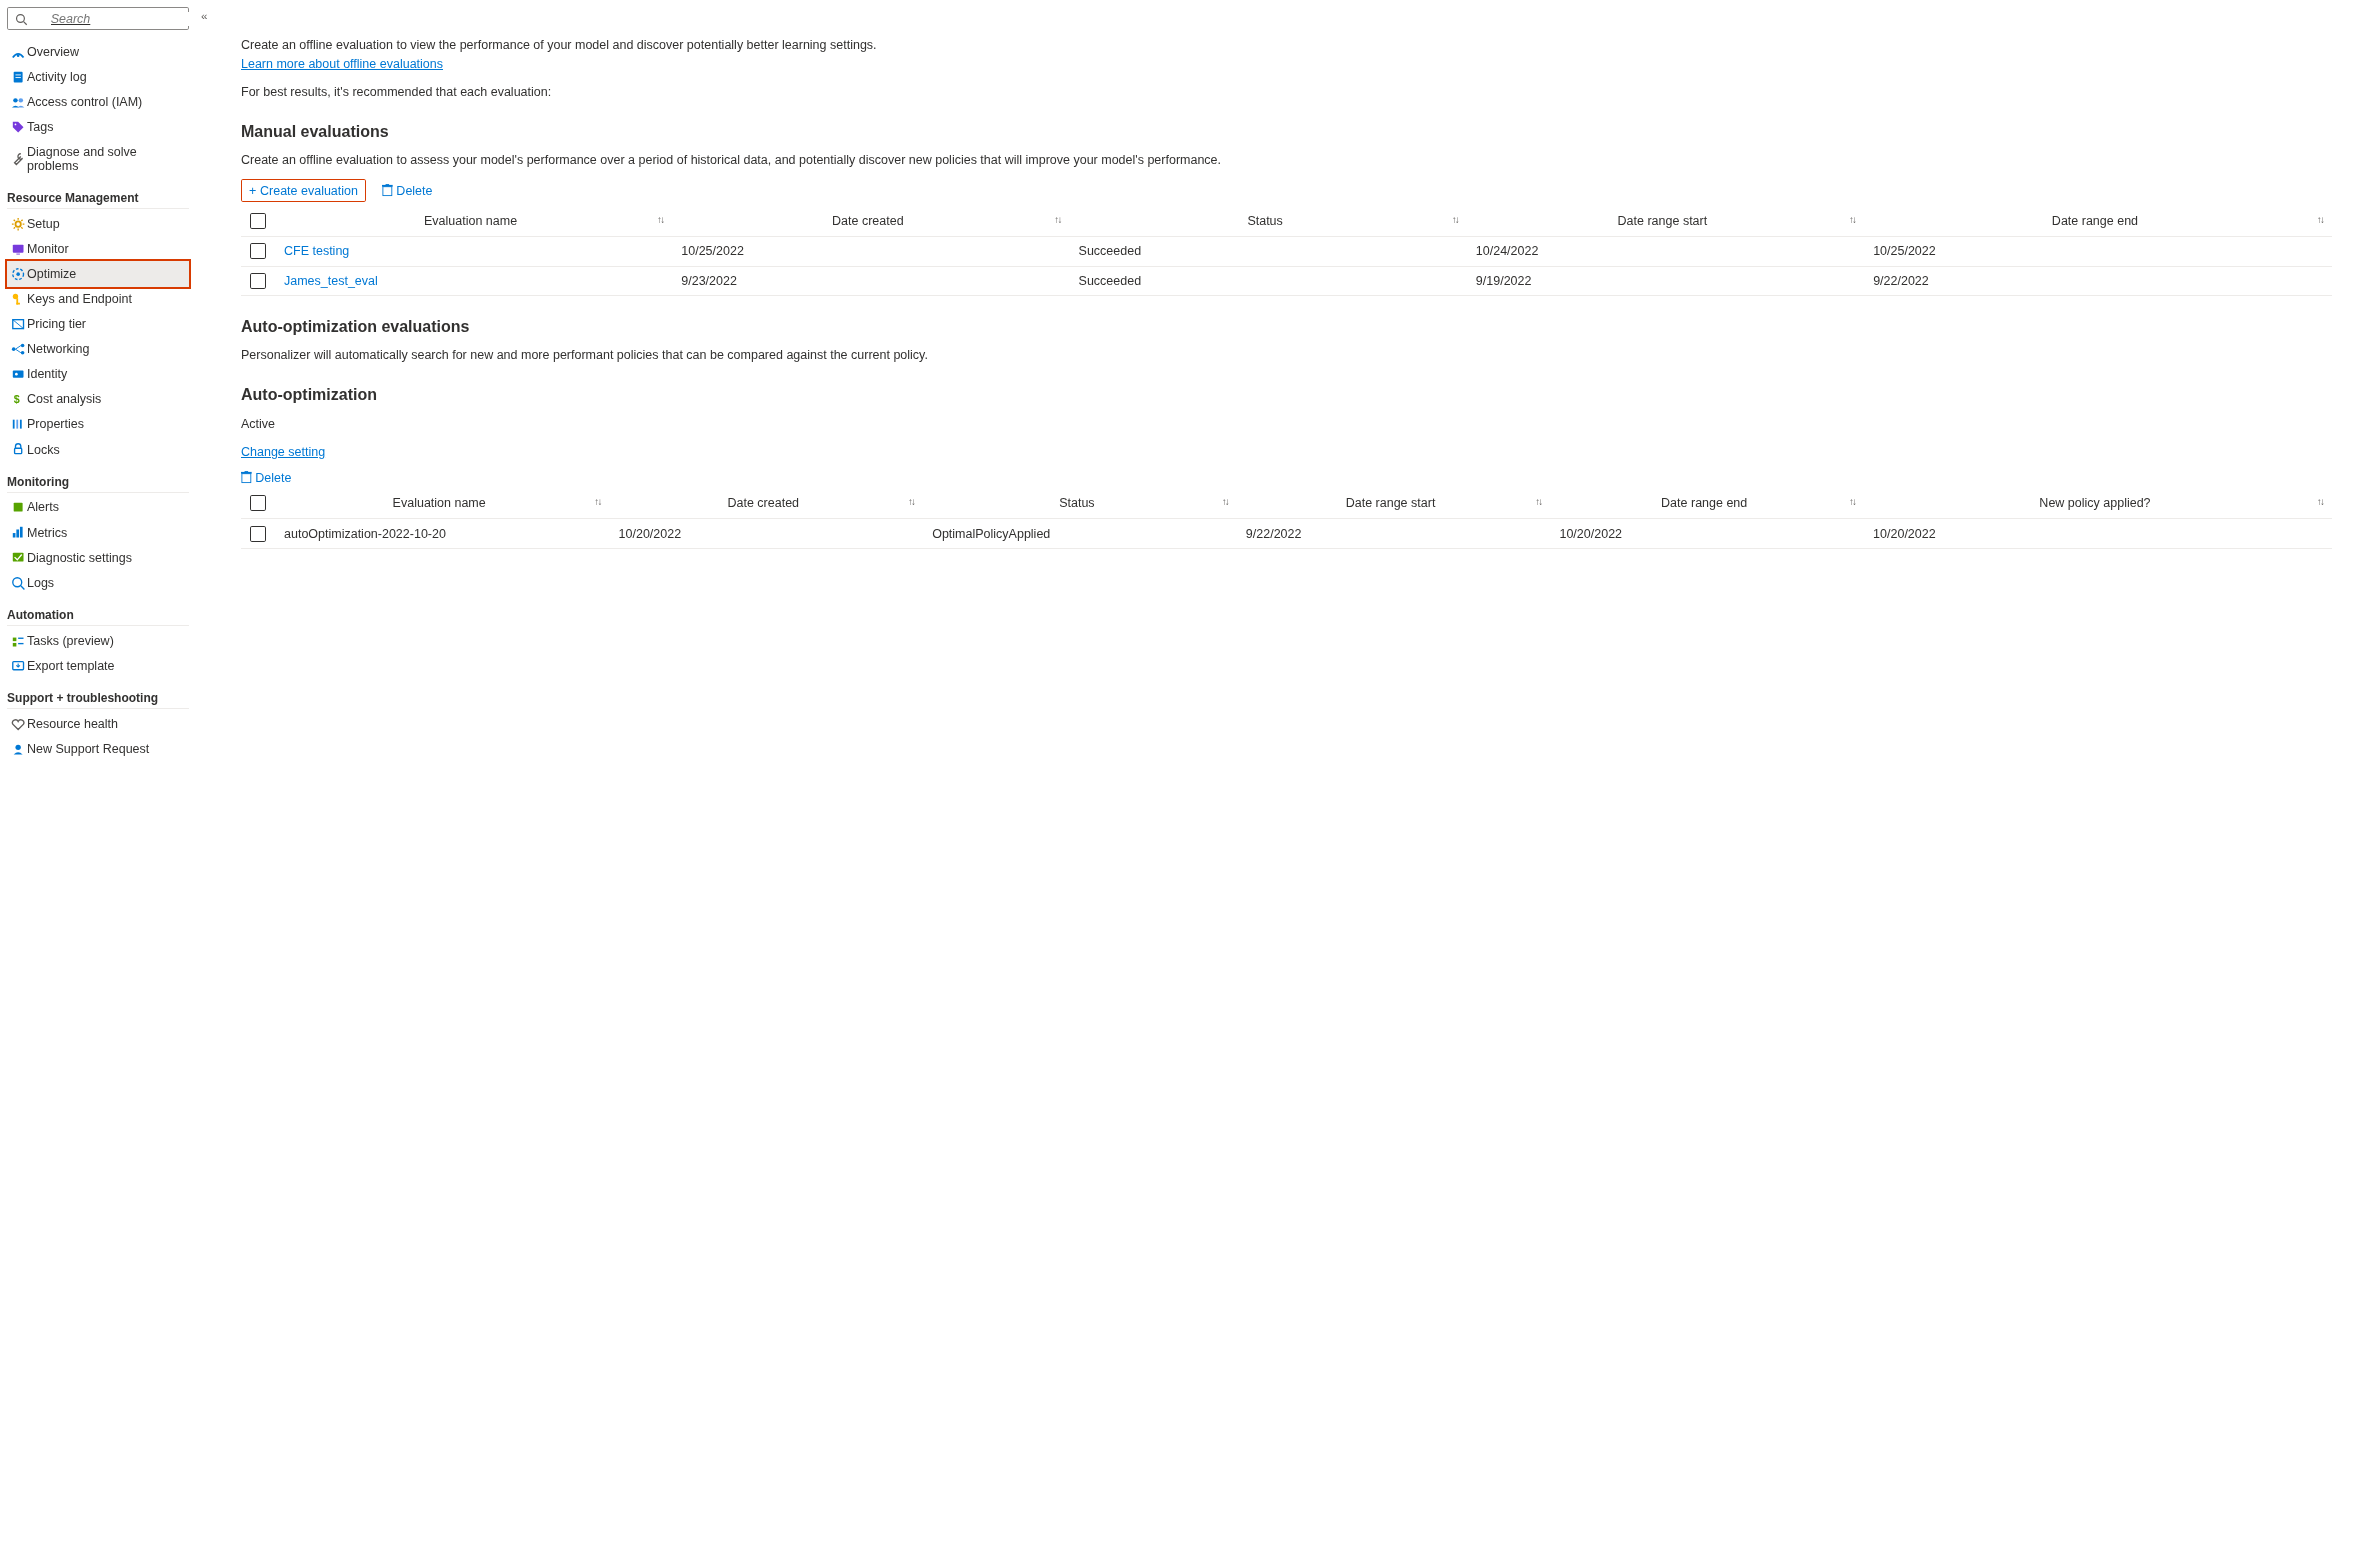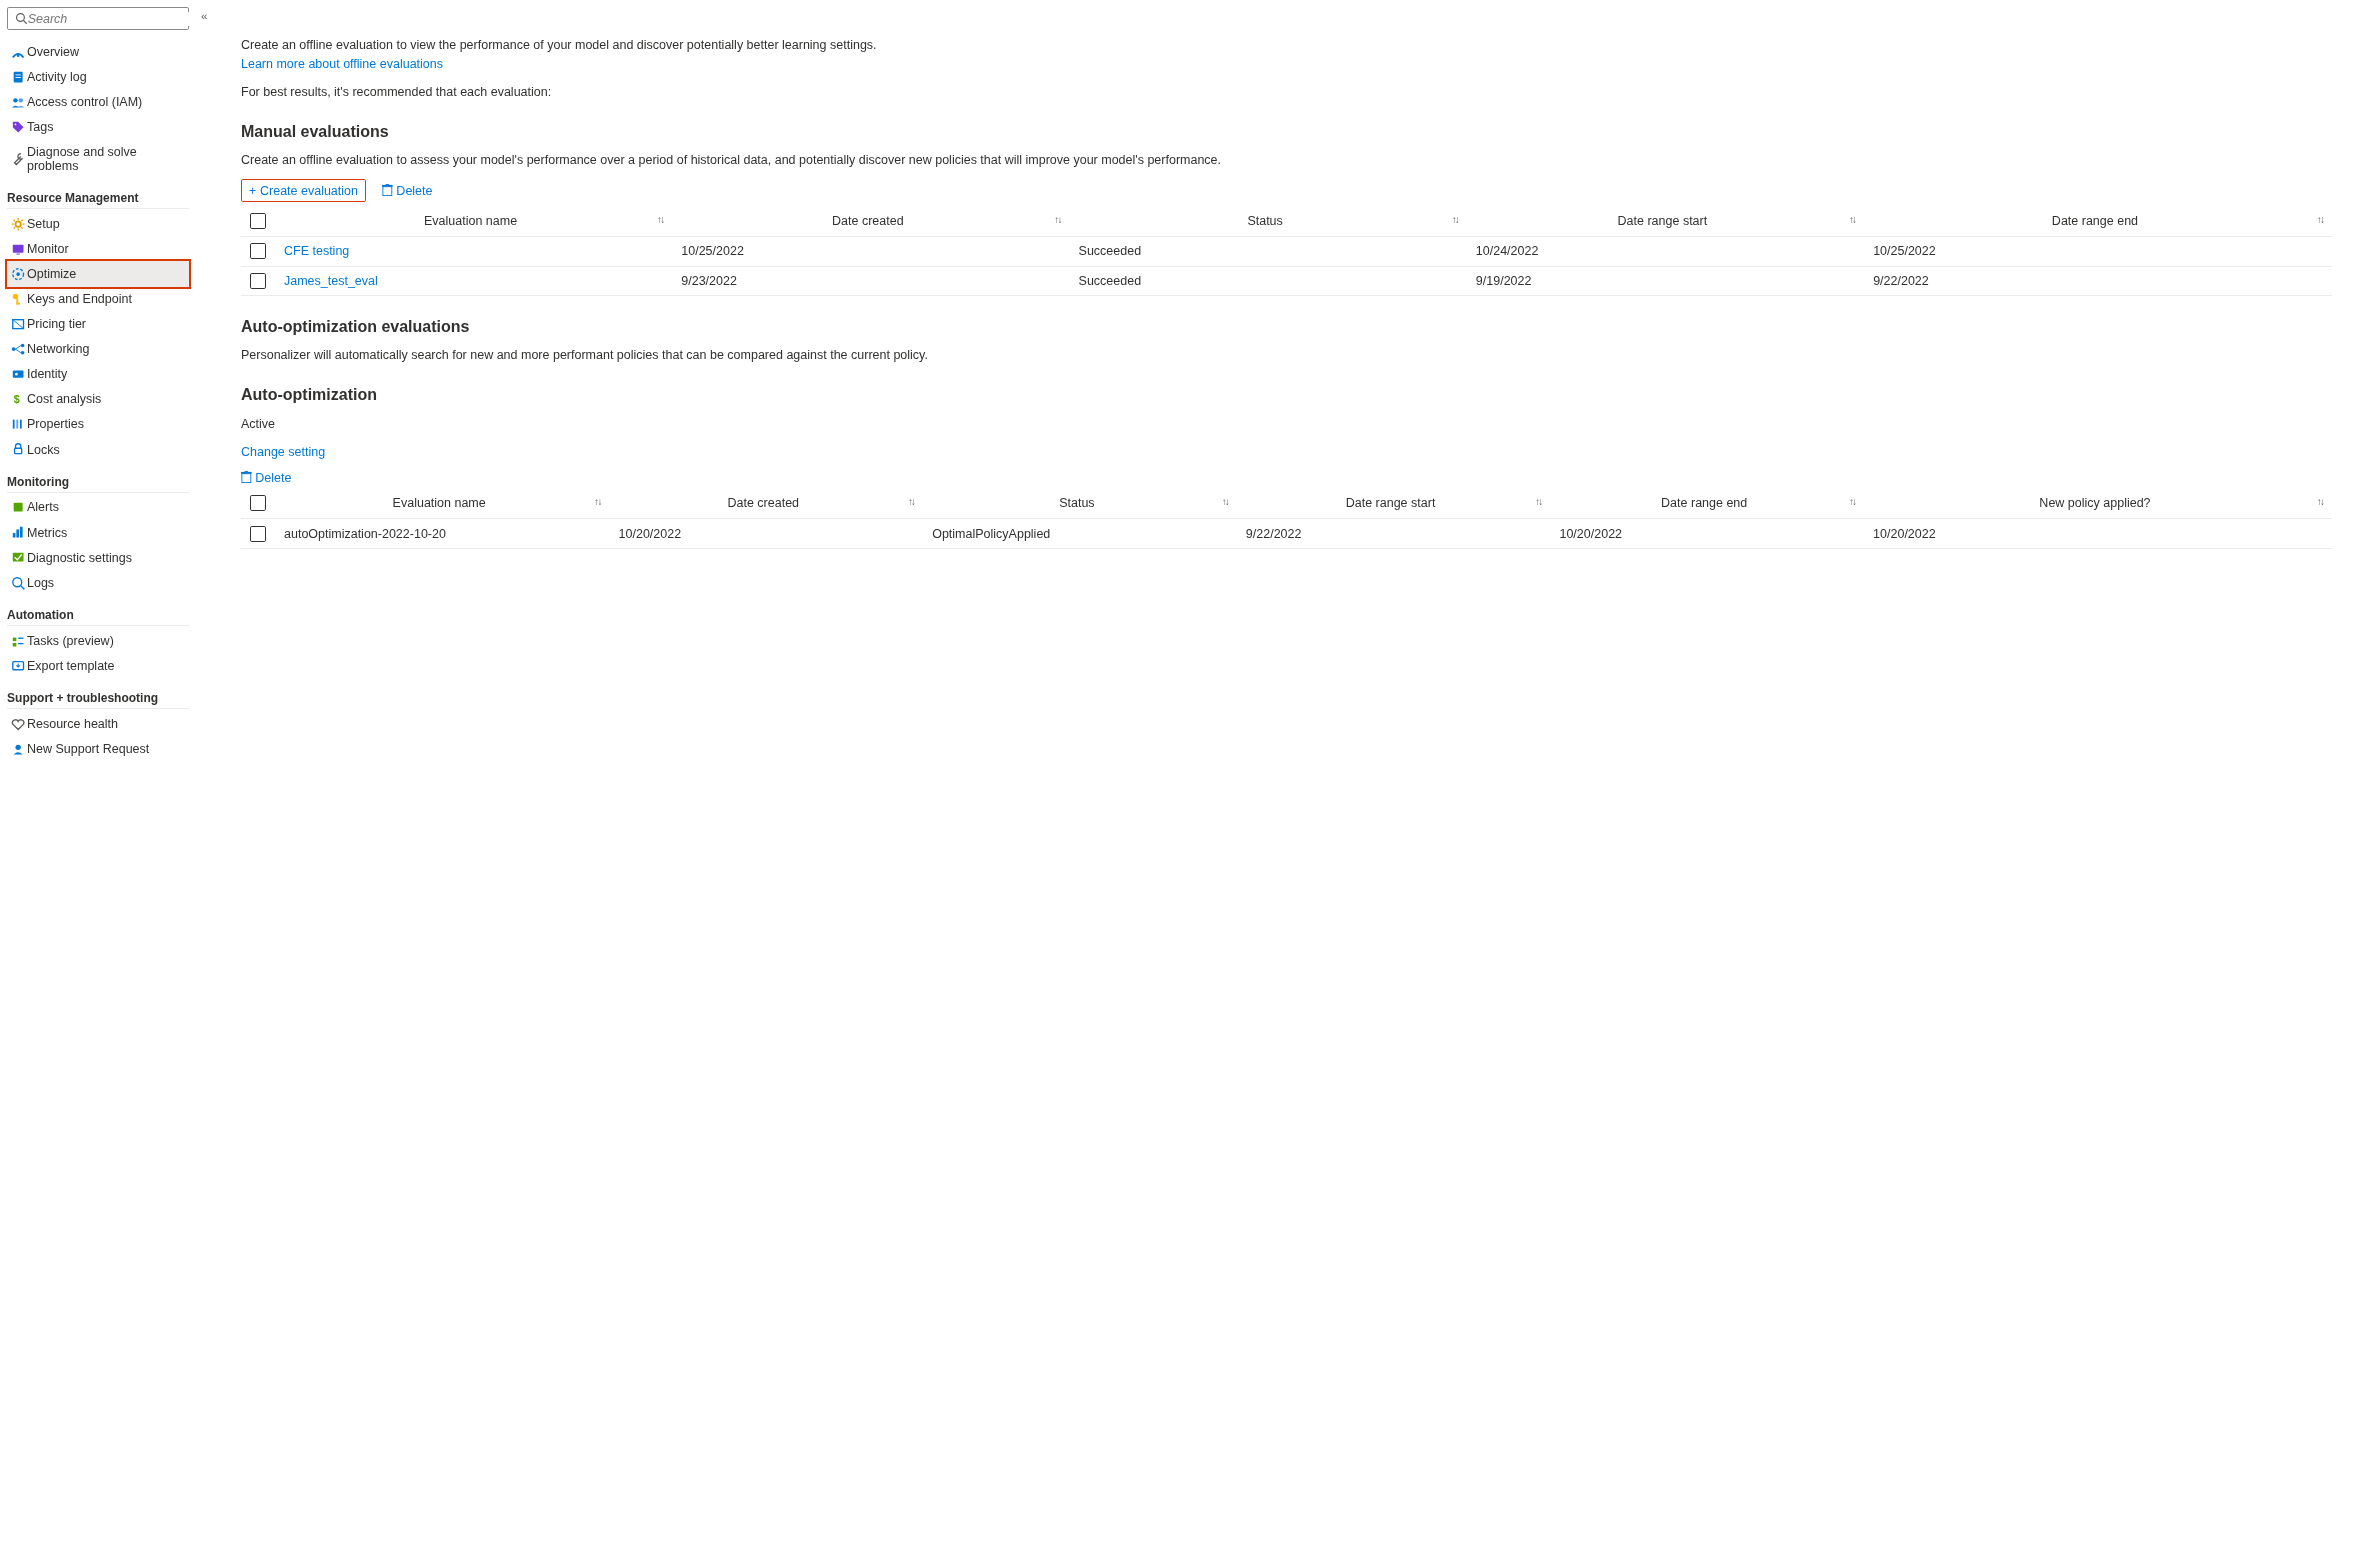--- a/index.html
+++ b/index.html
@@ -14,26 +14,27 @@
     }
     .sidebar {
       width: 196px;
       flex-shrink: 0;
       background: #ffffff;
       padding: 7.1px;
       position: relative;
     }
     .search-box {
       display: flex;
-      align-items: center;
-      gap: 0;
+      align-items: flex-end;
+      gap: 23px;
       border: 0.9px solid #8a8886;
       border-radius: 1.8px;
       padding: 3.6px 7.1px;
       margin-bottom: 9px;
+      text-decoration: underline;
     }
     .search-box input {
       border: none;
       outline: none;
       font-size: 12.5px;
       flex: 1;
       color: #605e5c;
       font-style: italic;
     }
     .collapse-btn {
@@ -78,21 +79,21 @@
       flex: 1;
       padding: 36px 45px 36px 45px;
       overflow-x: auto;
     }
     h1 { font-size: 18px; font-weight: 600; margin-bottom: 10.7px; }
     h2 { font-size: 16px; font-weight: 700; margin-top: 21.4px; margin-bottom: 10.7px; }
     .para { margin-bottom: 9px; color: #323130; line-height: 1.5; font-size: 12.5px; }
     ul.tips { margin: 5.4px 0 16px 29px; }
     ul.tips li { margin-bottom: 1.8px; font-size: 12.5px; }
     a { color: #0078d4; text-decoration: none; }
-    a.underline { }
+    a.underline { text-decoration: underline; }
     .toolbar { display: flex; gap: 16px; align-items: center; margin: 9px 0 3.6px 0; }
     .toolbar-link { display: inline-flex; align-items: center; gap: 3.6px; color: #0078d4; cursor: pointer; }
     .create-highlight { border: 1.8px solid #d83b01; padding: 3.6px 7.1px; border-radius: 1.8px; }
     table { width: 100%; border-collapse: collapse; margin-top: 3.6px; }
     th {
       text-align: center;
       font-weight: 400;
       font-size: 12.5px;
       padding: 7.1px 9px;
       border-bottom: 0.9px solid #edebe9;

